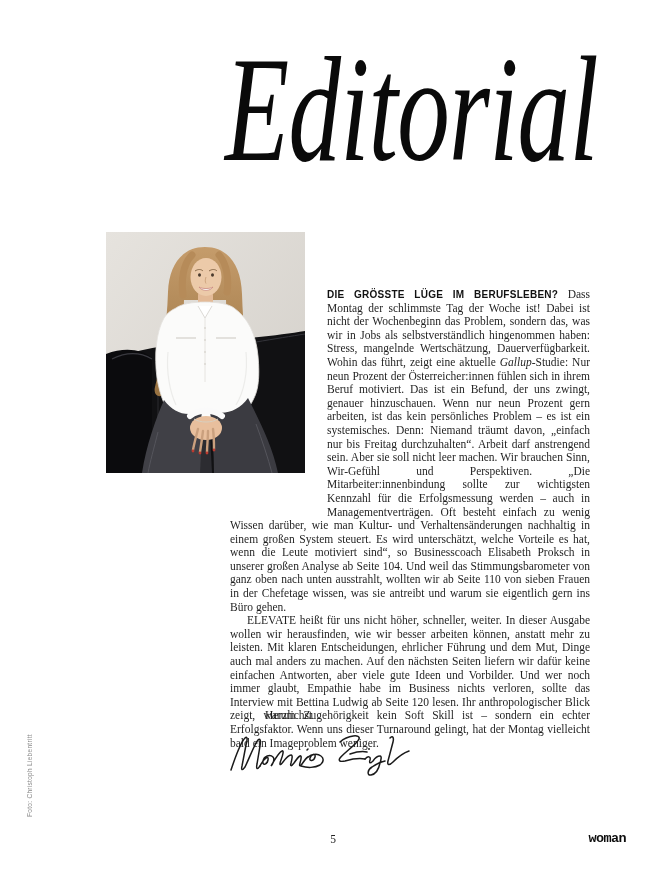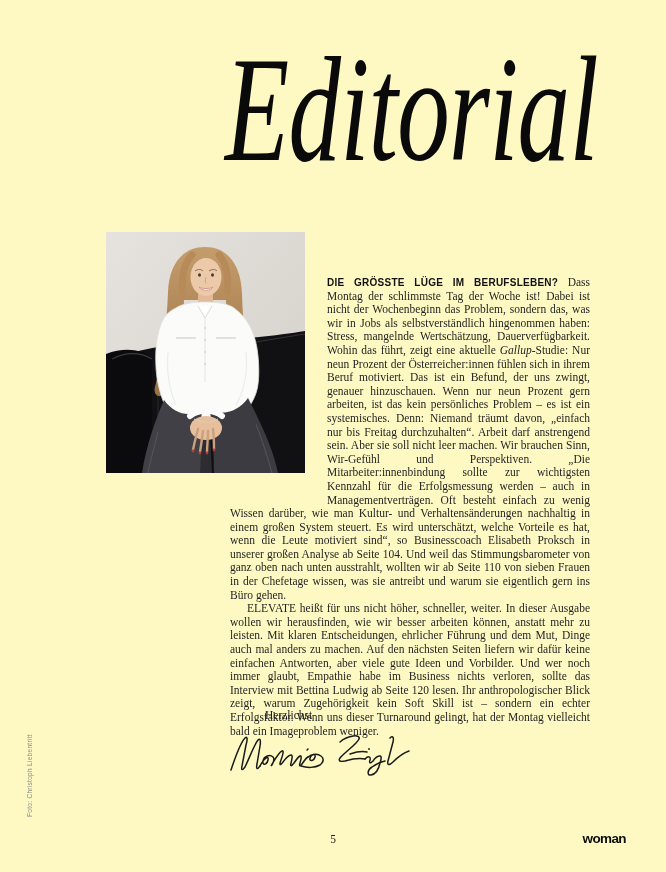--- a/index.html
+++ b/index.html
@@ -1,19 +1,19 @@
 <!DOCTYPE html>
 <html lang="de"><head>
 <meta charset="utf-8">
 <style>
   html,body{margin:0;padding:0;background:#e9e9e9;}
   .page{
     position:relative;
     width:666px;height:872px;
-    background:#fef9c3;
+    background:#ffffff;
     margin:0 auto;
     overflow:hidden;
     font-family:"Liberation Serif","DejaVu Serif",serif;
     color:#1c1c1c;
   }
   .masthead{
     position:absolute;left:225px;top:34px;
     font-style:italic;font-weight:400;
     font-size:150px;line-height:150px;
     color:#0a0a0a;
@@ -21,21 +21,21 @@
     transform-origin:left top;
     white-space:nowrap;
     letter-spacing:-1px;
   }
   .photo{
     position:absolute;left:106px;top:232px;
     width:199px;height:241px;
   }
   .photo svg{display:block;}
   .bodytext{
-    position:absolute;left:230px;top:276px;width:360px;
+    position:absolute;left:230px;top:288px;width:360px;
     font-size:11.5px;line-height:13.6px;
     text-align:justify;
     color:#1f1f1f;
   }
   .bodytext p{margin:0;}
   .photo-spacer{float:left;width:97px;height:228px;}
   .lead{
     font-family:"Liberation Sans","DejaVu Sans",sans-serif;
     font-weight:700;font-size:10px;letter-spacing:0.25px;
     color:#111;
@@ -54,21 +54,21 @@
     font-size:10.5px;line-height:15px;letter-spacing:0.3px;
   }
   .author .name{letter-spacing:0.6px;}
   .author .email{font-style:italic;font-size:10px;letter-spacing:0.2px;}
   .folio{
     position:absolute;left:0;top:833px;width:666px;
     text-align:center;font-size:11.5px;color:#222;
   }
   .brand{
     position:absolute;right:40px;top:831px;
-    font-family:Liberation Sans, sans-serif;
+    font-family:Liberation Mono, monospace;
     font-weight:700;font-size:13.5px;letter-spacing:-0.6px;
     color:#0d0d0d;
   }
   .credit{
     position:absolute;left:26px;top:817px;
     transform:rotate(-90deg);transform-origin:0 0;
     font-family:"Liberation Sans","DejaVu Sans",sans-serif;
     font-size:6.5px;letter-spacing:0.3px;color:#8a8a8a;
     white-space:nowrap;
   }

